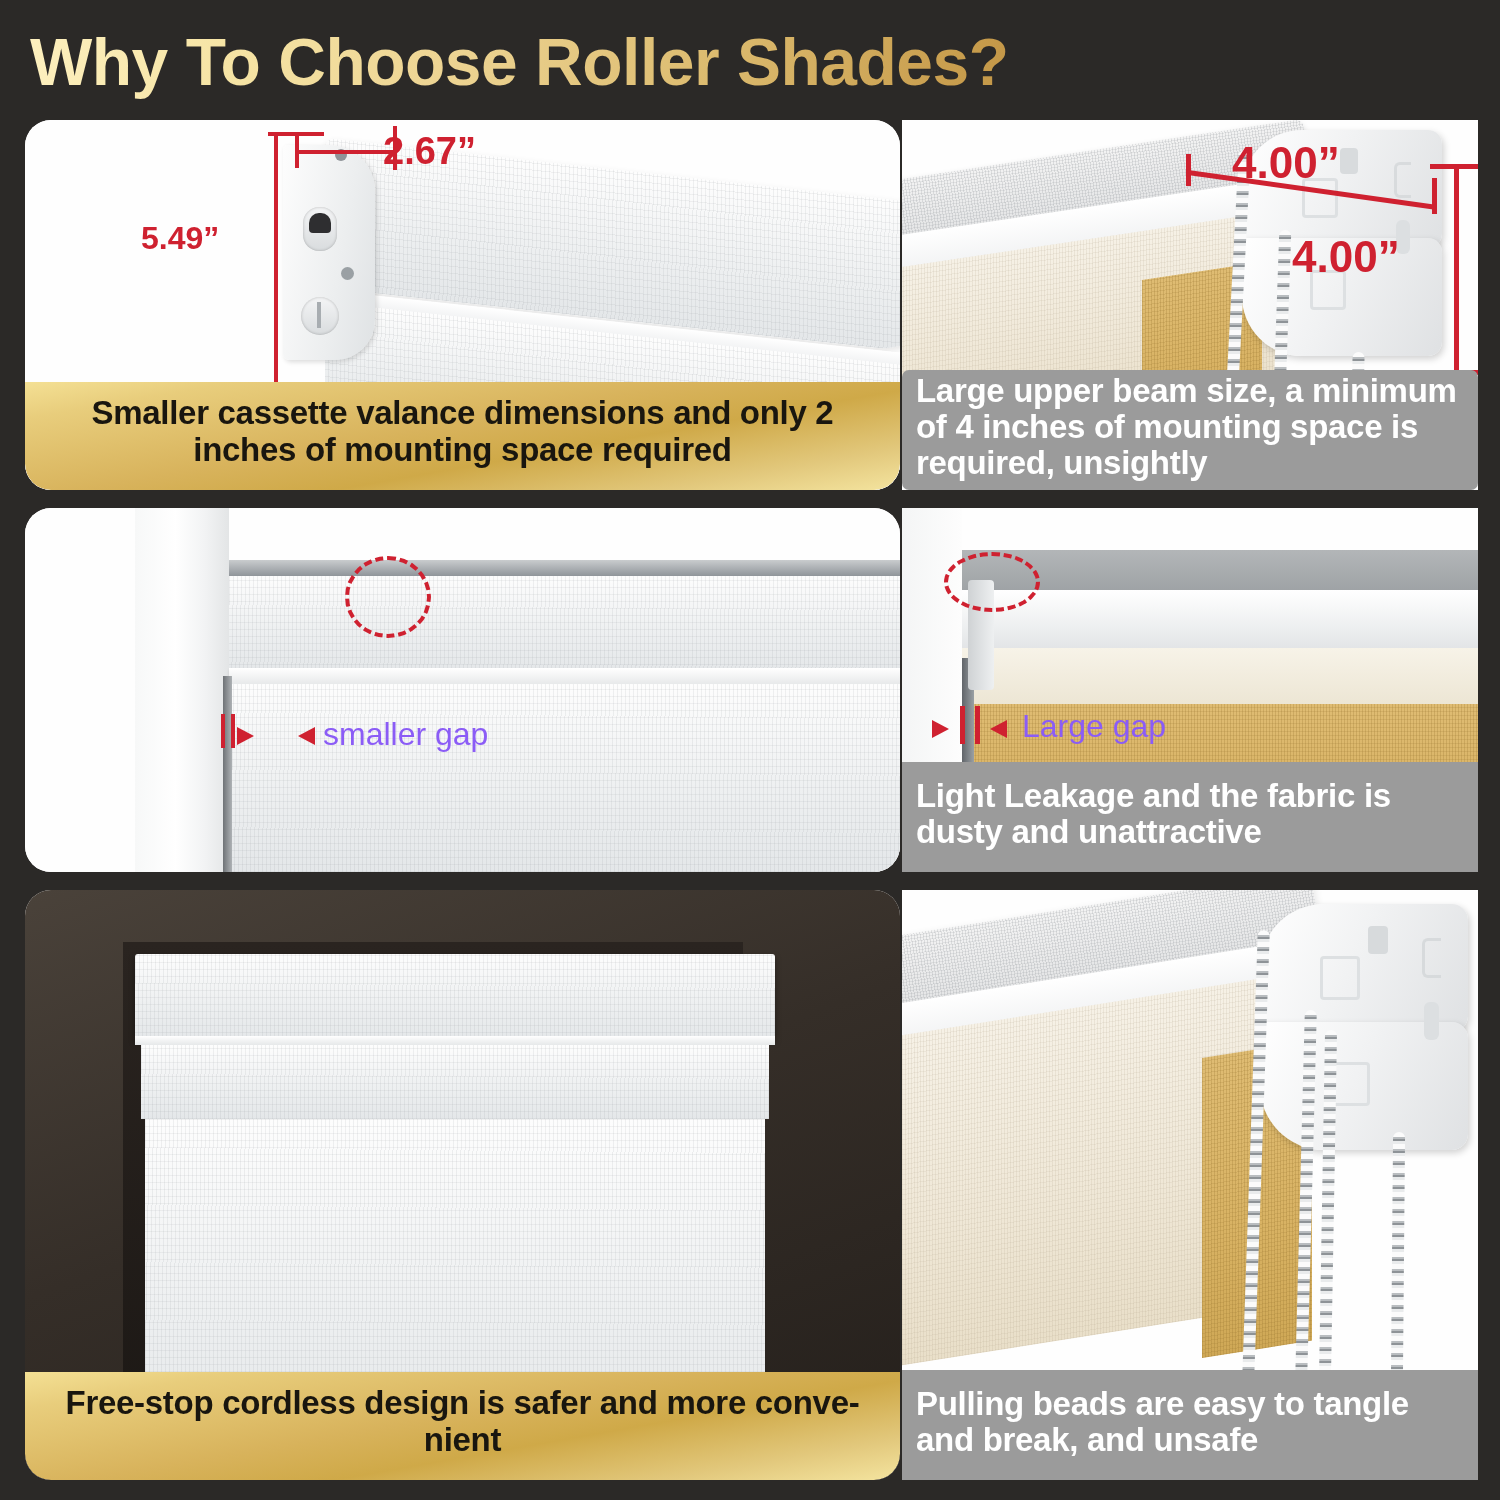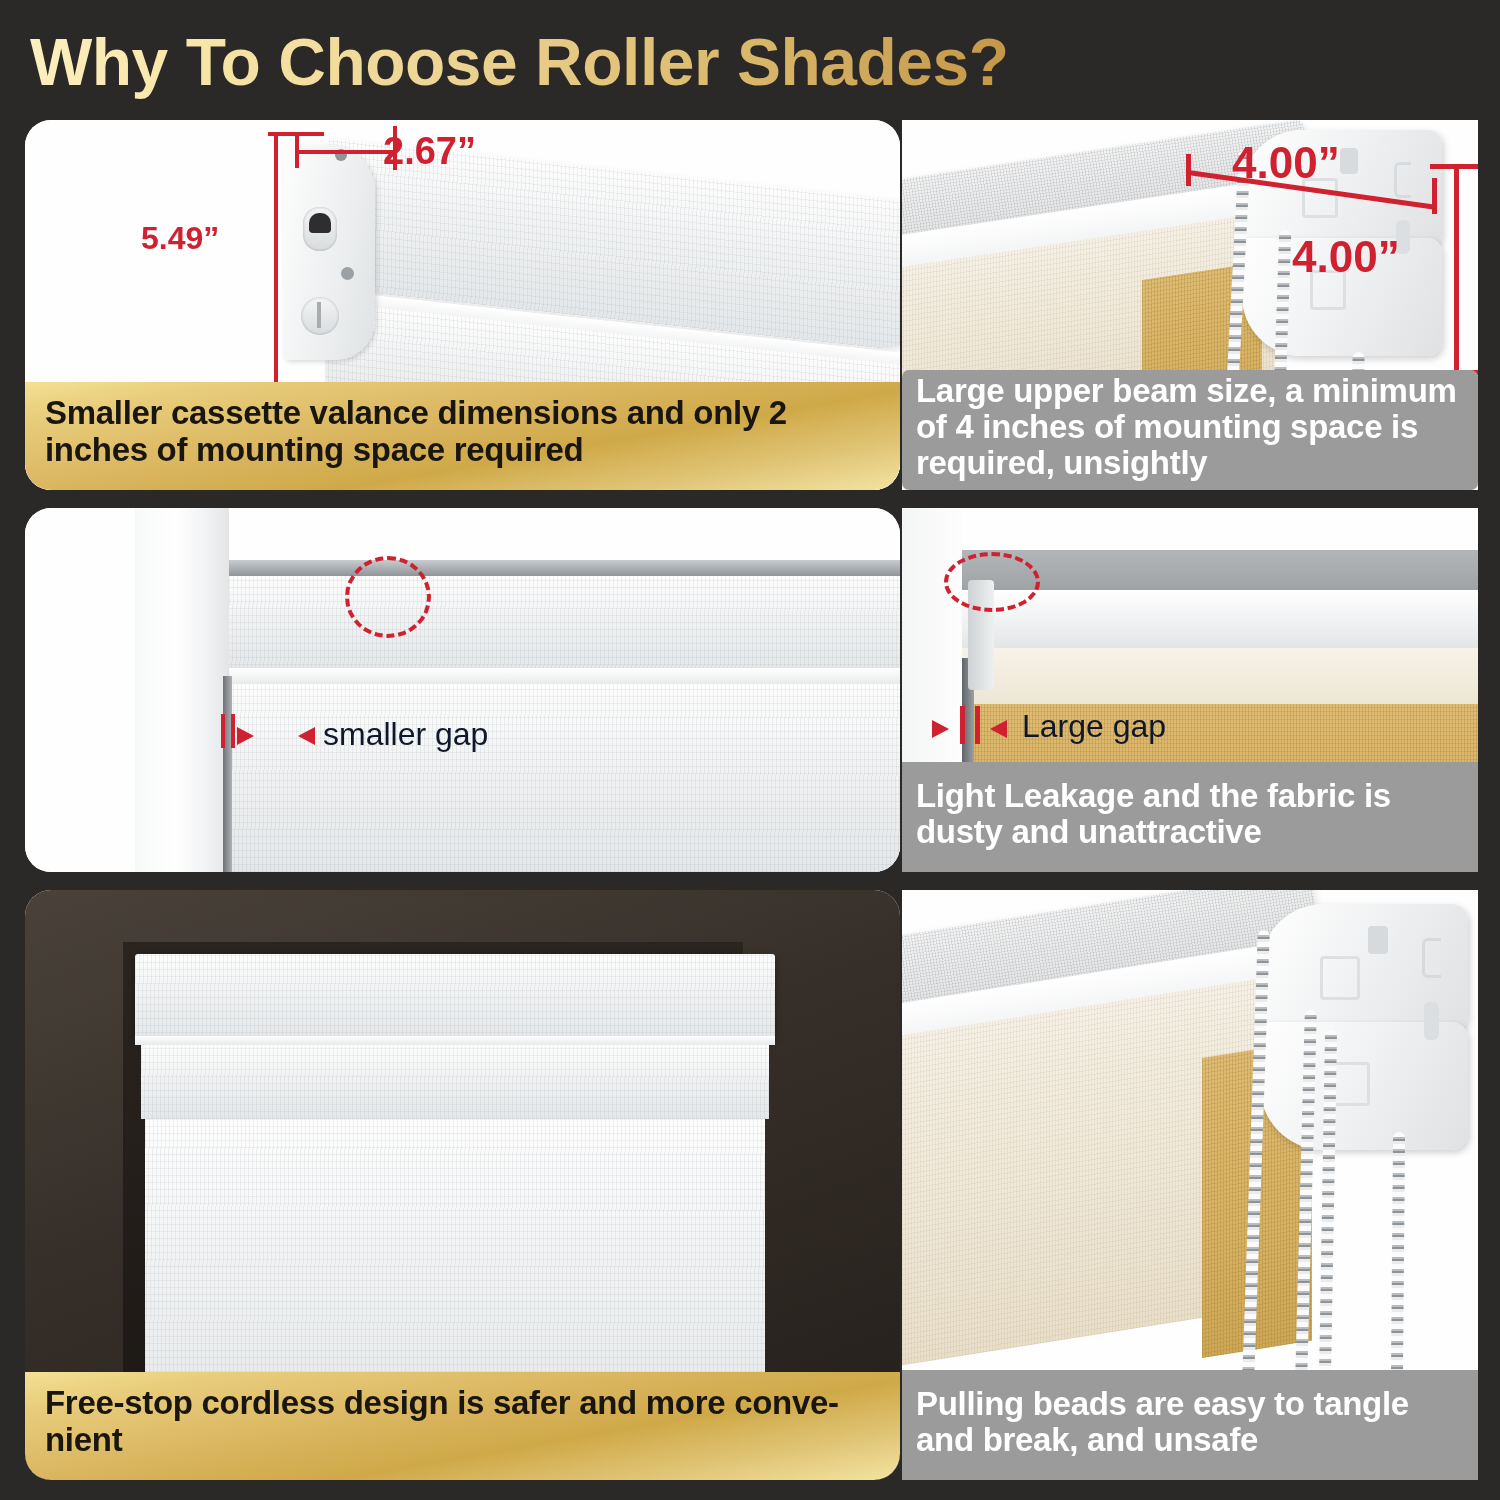--- a/index.html
+++ b/index.html
@@ -35,21 +35,21 @@
 
   
   .cap{
     position:absolute;left:0;right:0;bottom:0;
     box-sizing:border-box;
     display:flex;align-items:center;
   }
   .cap.gold{
     background:linear-gradient(170deg,#f4e094 0%,#e8cd7c 14%,#d8b35c 45%,#cfa948 62%,#e2c87c 84%,#f4e49f 100%);
     height:108px;padding:0 20px 8px 20px;
-    border-bottom-left-radius:26px;border-bottom-right-radius:26px;
+    border-bottom-left-radius:26px;border-bottom-right-radius:26px;text-align:center;
   }
   .cap.gold .t{
     font-size:33px;font-weight:bold;color:#19160f;line-height:1.12;
     letter-spacing:-0.3px;
   }
   .cap.gray{
     background:#9b9b9b;height:110px;padding:0 14px 6px 14px;
   }
   .cap.gray .t{
     font-size:33px;font-weight:bold;color:#ffffff;line-height:1.1;
@@ -90,21 +90,21 @@
   }
 
   
   .dimtext{position:absolute;color:#cf2130;font-weight:bold;font-family:"Liberation Sans",sans-serif;white-space:nowrap;}
   .dimline{position:absolute;background:#cf2130;}
   .dimcap{position:absolute;background:#cf2130;}
   .arrowL,.arrowR{position:absolute;width:0;height:0;}
   .arrowR{border-top:9px solid transparent;border-bottom:9px solid transparent;border-left:17px solid #cf2130;}
   .arrowL{border-top:9px solid transparent;border-bottom:9px solid transparent;border-right:17px solid #cf2130;}
   .dcircle{position:absolute;border:4px dashed #cf2130;border-radius:50%;}
-  .gaptxt{position:absolute;color:#0f172a;font-weight:normal;font-size:32px;white-space:nowrap;}
+  .gaptxt{position:absolute;color:#8b5cf6;font-weight:normal;font-size:32px;white-space:nowrap;}
 
   
   #p1 .bracket{
     position:absolute;left:258px;top:25px;width:92px;height:215px;
     background:linear-gradient(100deg,#fdfdfd,#eceeef 60%,#dfe2e4);
     border-radius:4px 46px 40px 6px;
     box-shadow:2px 2px 5px rgba(0,0,0,.14);
   }
   #p1 .brknob{
     position:absolute;width:34px;height:44px;border-radius:16px;

